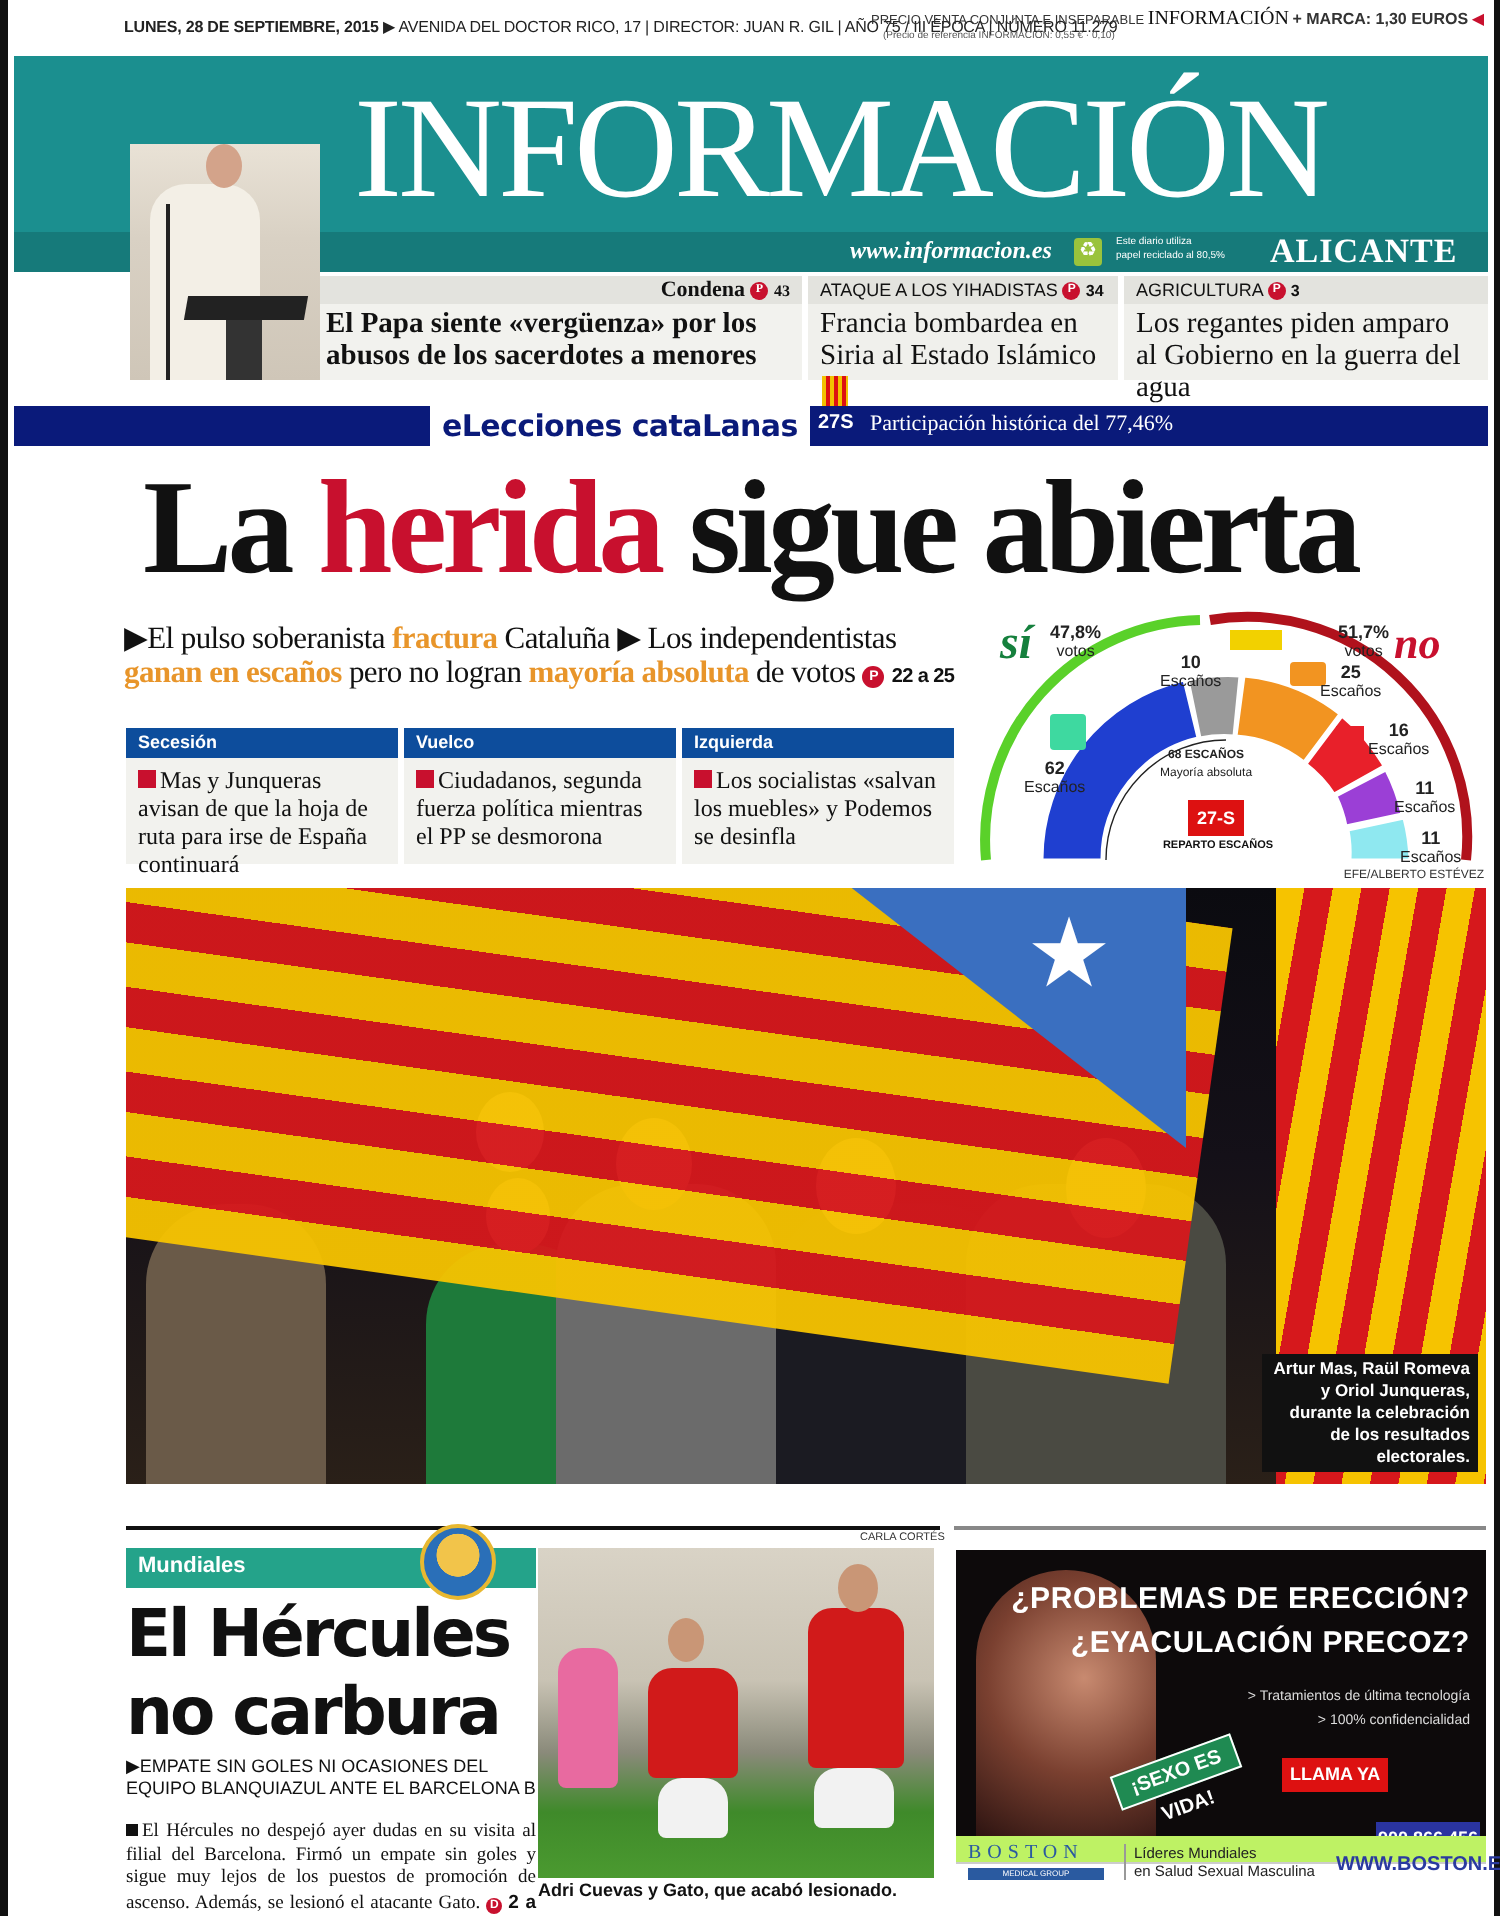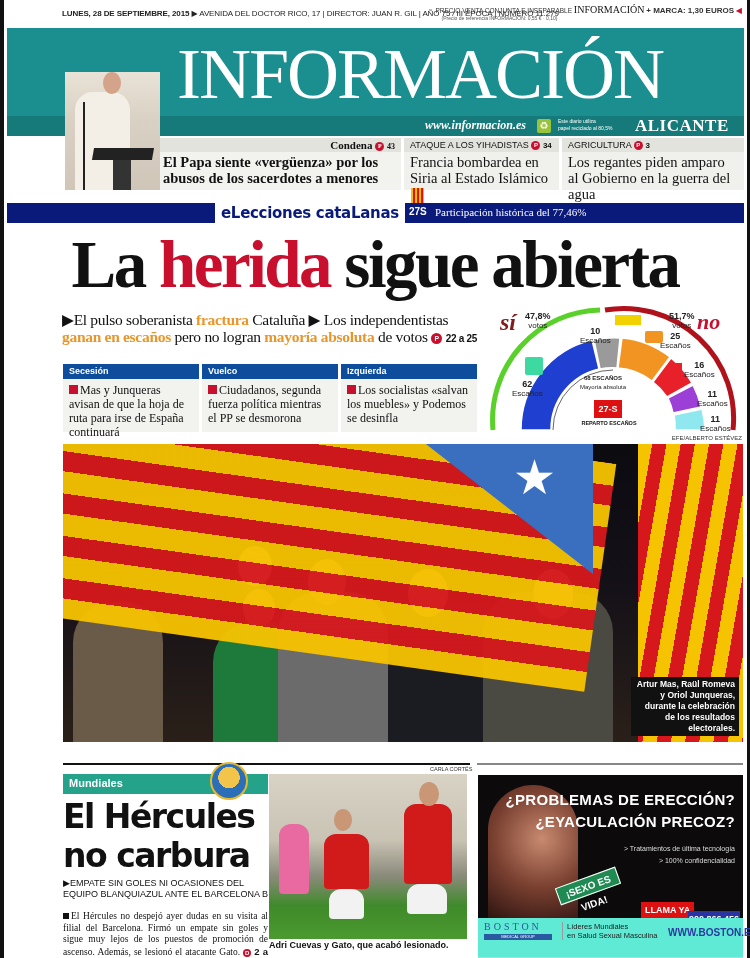--- a/index.html
+++ b/index.html
@@ -70,21 +70,21 @@
     .col { position: absolute; top: 0; width: 136px; height: 68px; background: #f2f2ee; }
     .col .chead { height: 15px; background: #0d4d9c; color: #fff; font-weight: bold; font-size: 9px; padding: 2px 6px; }
     .col .cbody { font-family: "Liberation Serif", serif; font-size: 12px; line-height: 14px; padding: 4px 6px; color: #111; }
     .col .sq { display: inline-block; width: 9px; height: 9px; background: #c8102e; vertical-align: 0px; margin-right: 2px; }
 
     
     .chart { position: absolute; left: 485px; top: 305px; width: 265px; height: 130px; }
     .chart svg { position: absolute; left: 0; top: 0; }
     .chart .lbl { position: absolute; font-size: 8px; color: #222; line-height: 9px; text-align: center; }
     .chart .lbl b { font-size: 9px; }
-    .chart .si { position: absolute; left: 15px; top: 4px; font-family: "Liberation Serif", serif; font-style: italic; font-weight: bold; font-size: 24px; color: #7f1d1d; }
+    .chart .si { position: absolute; left: 15px; top: 4px; font-family: "Liberation Serif", serif; font-style: italic; font-weight: bold; font-size: 24px; color: #15803d; }
     .chart .no { position: absolute; left: 212px; top: 4px; font-family: "Liberation Serif", serif; font-style: italic; font-weight: bold; font-size: 22px; color: #c8102e; }
     .chart .badge { position: absolute; left: 109px; top: 95px; width: 28px; height: 18px; background: #d11; color: #fff; font-weight: bold; font-size: 9px; text-align: center; line-height: 18px; }
     .chart .reparto { position: absolute; left: 94px; top: 115px; width: 60px; font-size: 5.5px; font-weight: bold; text-align: center; }
     .credit-efe { position: absolute; right: 8px; top: 435px; font-size: 6px; color: #333; }
 
     
     .photo { position: absolute; left: 63px; top: 444px; width: 680px; height: 298px; background: #1a1410; overflow: hidden; }
     .photo .bg-dark { position: absolute; inset: 0; background: linear-gradient(180deg, #0b0b10 0%, #141018 45%, #2a2018 100%); }
     .flag-main { position: absolute; left: -20px; top: -20px; width: 560px; height: 230px; transform: rotate(8deg); background: repeating-linear-gradient(180deg, #f6c300 0 22px, #d6181c 22px 42px); opacity: 0.95; }
     .flag-blue { position: absolute; left: 350px; top: -10px; width: 180px; height: 140px; background: #3a6fc0; clip-path: polygon(0 0, 100% 0, 100% 100%); }
@@ -112,23 +112,23 @@
     .player { position: absolute; border-radius: 12px 12px 4px 4px; }
     .sport-caption { position: absolute; left: 269px; top: 940px; font-weight: bold; font-size: 9px; color: #111; }
 
     
     .ad-rule { position: absolute; left: 477px; top: 763px; width: 266px; height: 2px; background: #888; }
     .ad { position: absolute; left: 478px; top: 775px; width: 265px; height: 143px; background: #0d0a0b; overflow: hidden; }
     .ad .skin { position: absolute; left: 10px; top: 10px; width: 90px; height: 135px; border-radius: 45px 45px 0 0; background: radial-gradient(circle at 60% 40%, #c88a70 0%, #7a4030 50%, #2a1210 100%); }
     .ad .q { position: absolute; right: 8px; font-weight: bold; font-size: 15px; color: #fff; letter-spacing: 0.3px; text-align: right; }
     .ad .bul { position: absolute; right: 8px; font-size: 7px; color: #ddd; text-align: right; }
     .ad .sign { position: absolute; left: 78px; top: 102px; width: 64px; height: 18px; background: #1f8a52; color: #fff; font-weight: bold; font-size: 10px; text-align: center; line-height: 18px; transform: rotate(-20deg); border: 1px solid #fff; }
-    .ad .llama { position: absolute; left: 163px; top: 127px; height: 17px; background: #d11; color: #fff; font-weight: bold; font-size: 9px; padding: 0 4px; line-height: 17px; }
+    .ad .llama { position: absolute; left: 163px; top: 104px; height: 17px; background: #d11; color: #fff; font-weight: bold; font-size: 9px; padding: 0 4px; line-height: 17px; }
     .ad .phone { position: absolute; left: 210px; top: 112px; height: 17px; width: 52px; background: #2a34a0; color: #fff; font-weight: bold; font-size: 9px; text-align: center; line-height: 17px; margin-top: 24px; }
-    .ad-foot { position: absolute; left: 478px; top: 918px; width: 265px; height: 40px; background: #5eead4; border-bottom: 1px solid #ccc; }
+    .ad-foot { position: absolute; left: 478px; top: 918px; width: 265px; height: 14px; background: #bef264; border-bottom: 1px solid #ccc; }
     .ad-foot .logo { position: absolute; left: 6px; top: 3px; font-family: "Liberation Serif", serif; font-size: 10px; color: #2a5aa0; letter-spacing: 3px; }
     .ad-foot .logo2 { position: absolute; left: 6px; top: 16px; width: 68px; height: 6px; background: #2a5aa0; color: #fff; font-size: 4px; line-height: 6px; text-align: center; }
     .ad-foot .tag { position: absolute; left: 84px; top: 4px; font-size: 7.5px; line-height: 9px; color: #222; border-left: 1px solid #999; padding-left: 4px; }
     .ad-foot .web { position: absolute; left: 190px; top: 9px; font-weight: bold; font-size: 10px; color: #2a3aa0; }
   </style>
 </head>
 <body>
 
 <div class="frame-left"></div>
 <div class="frame-right"></div>

